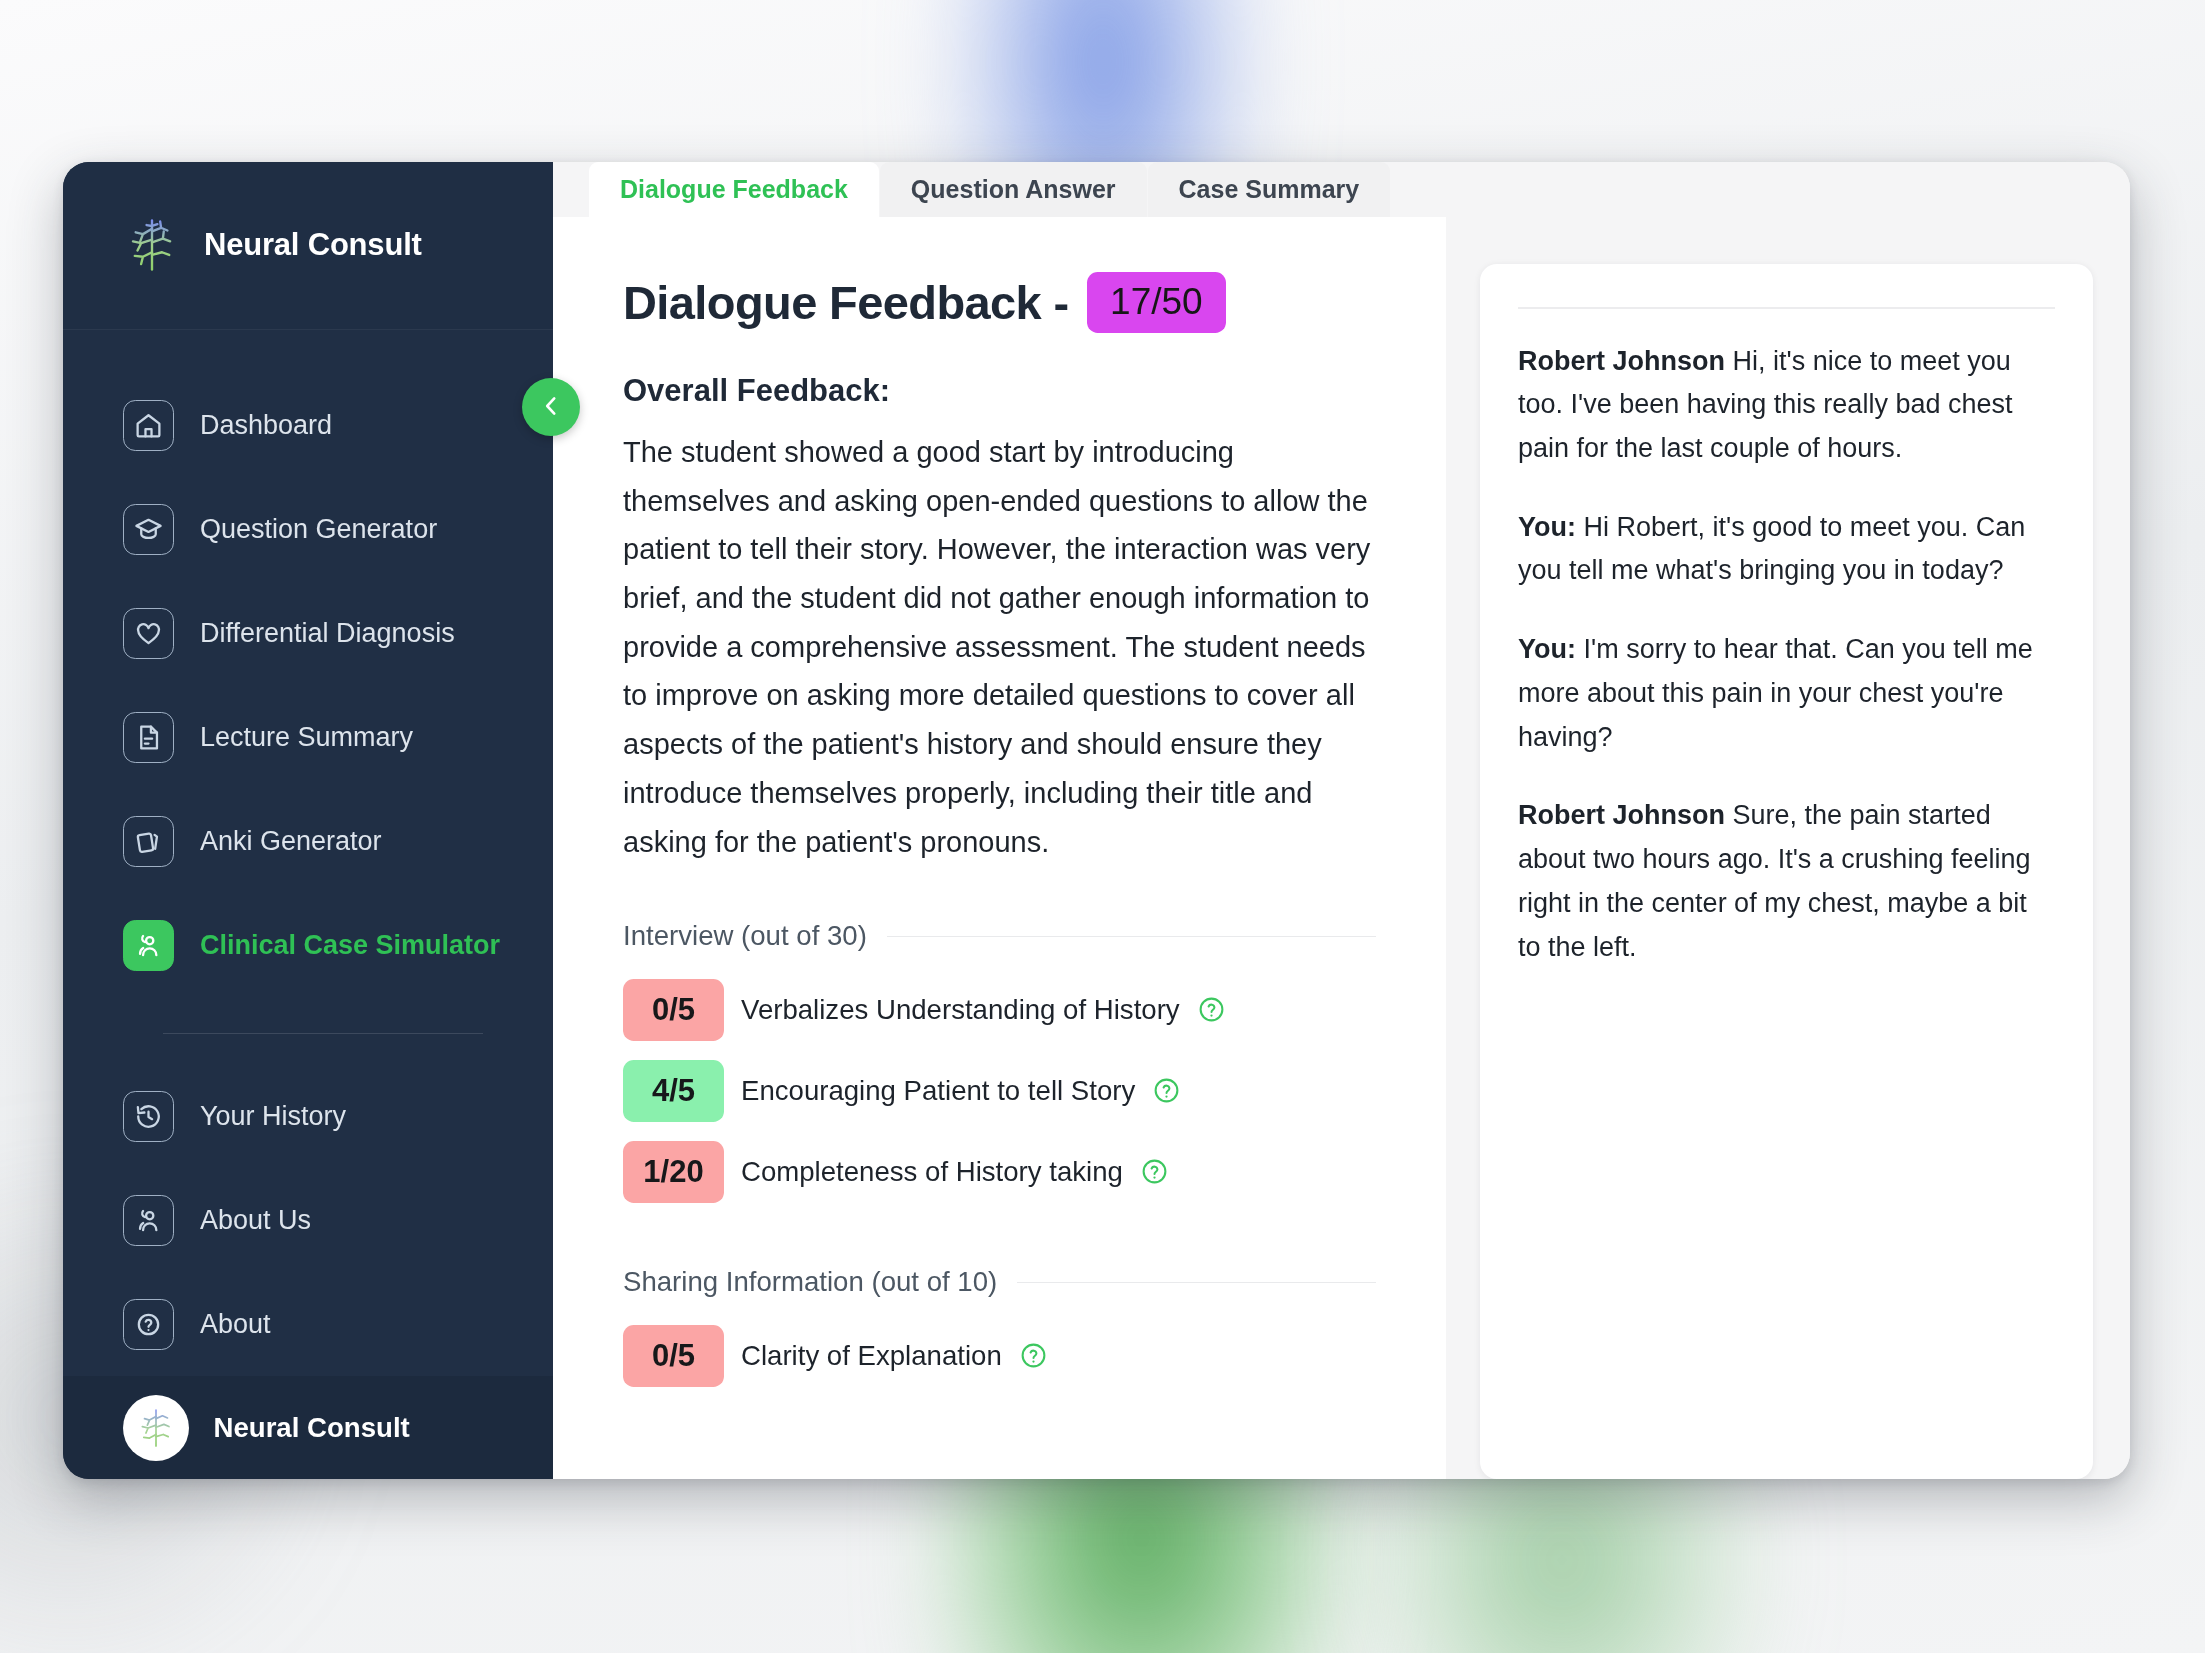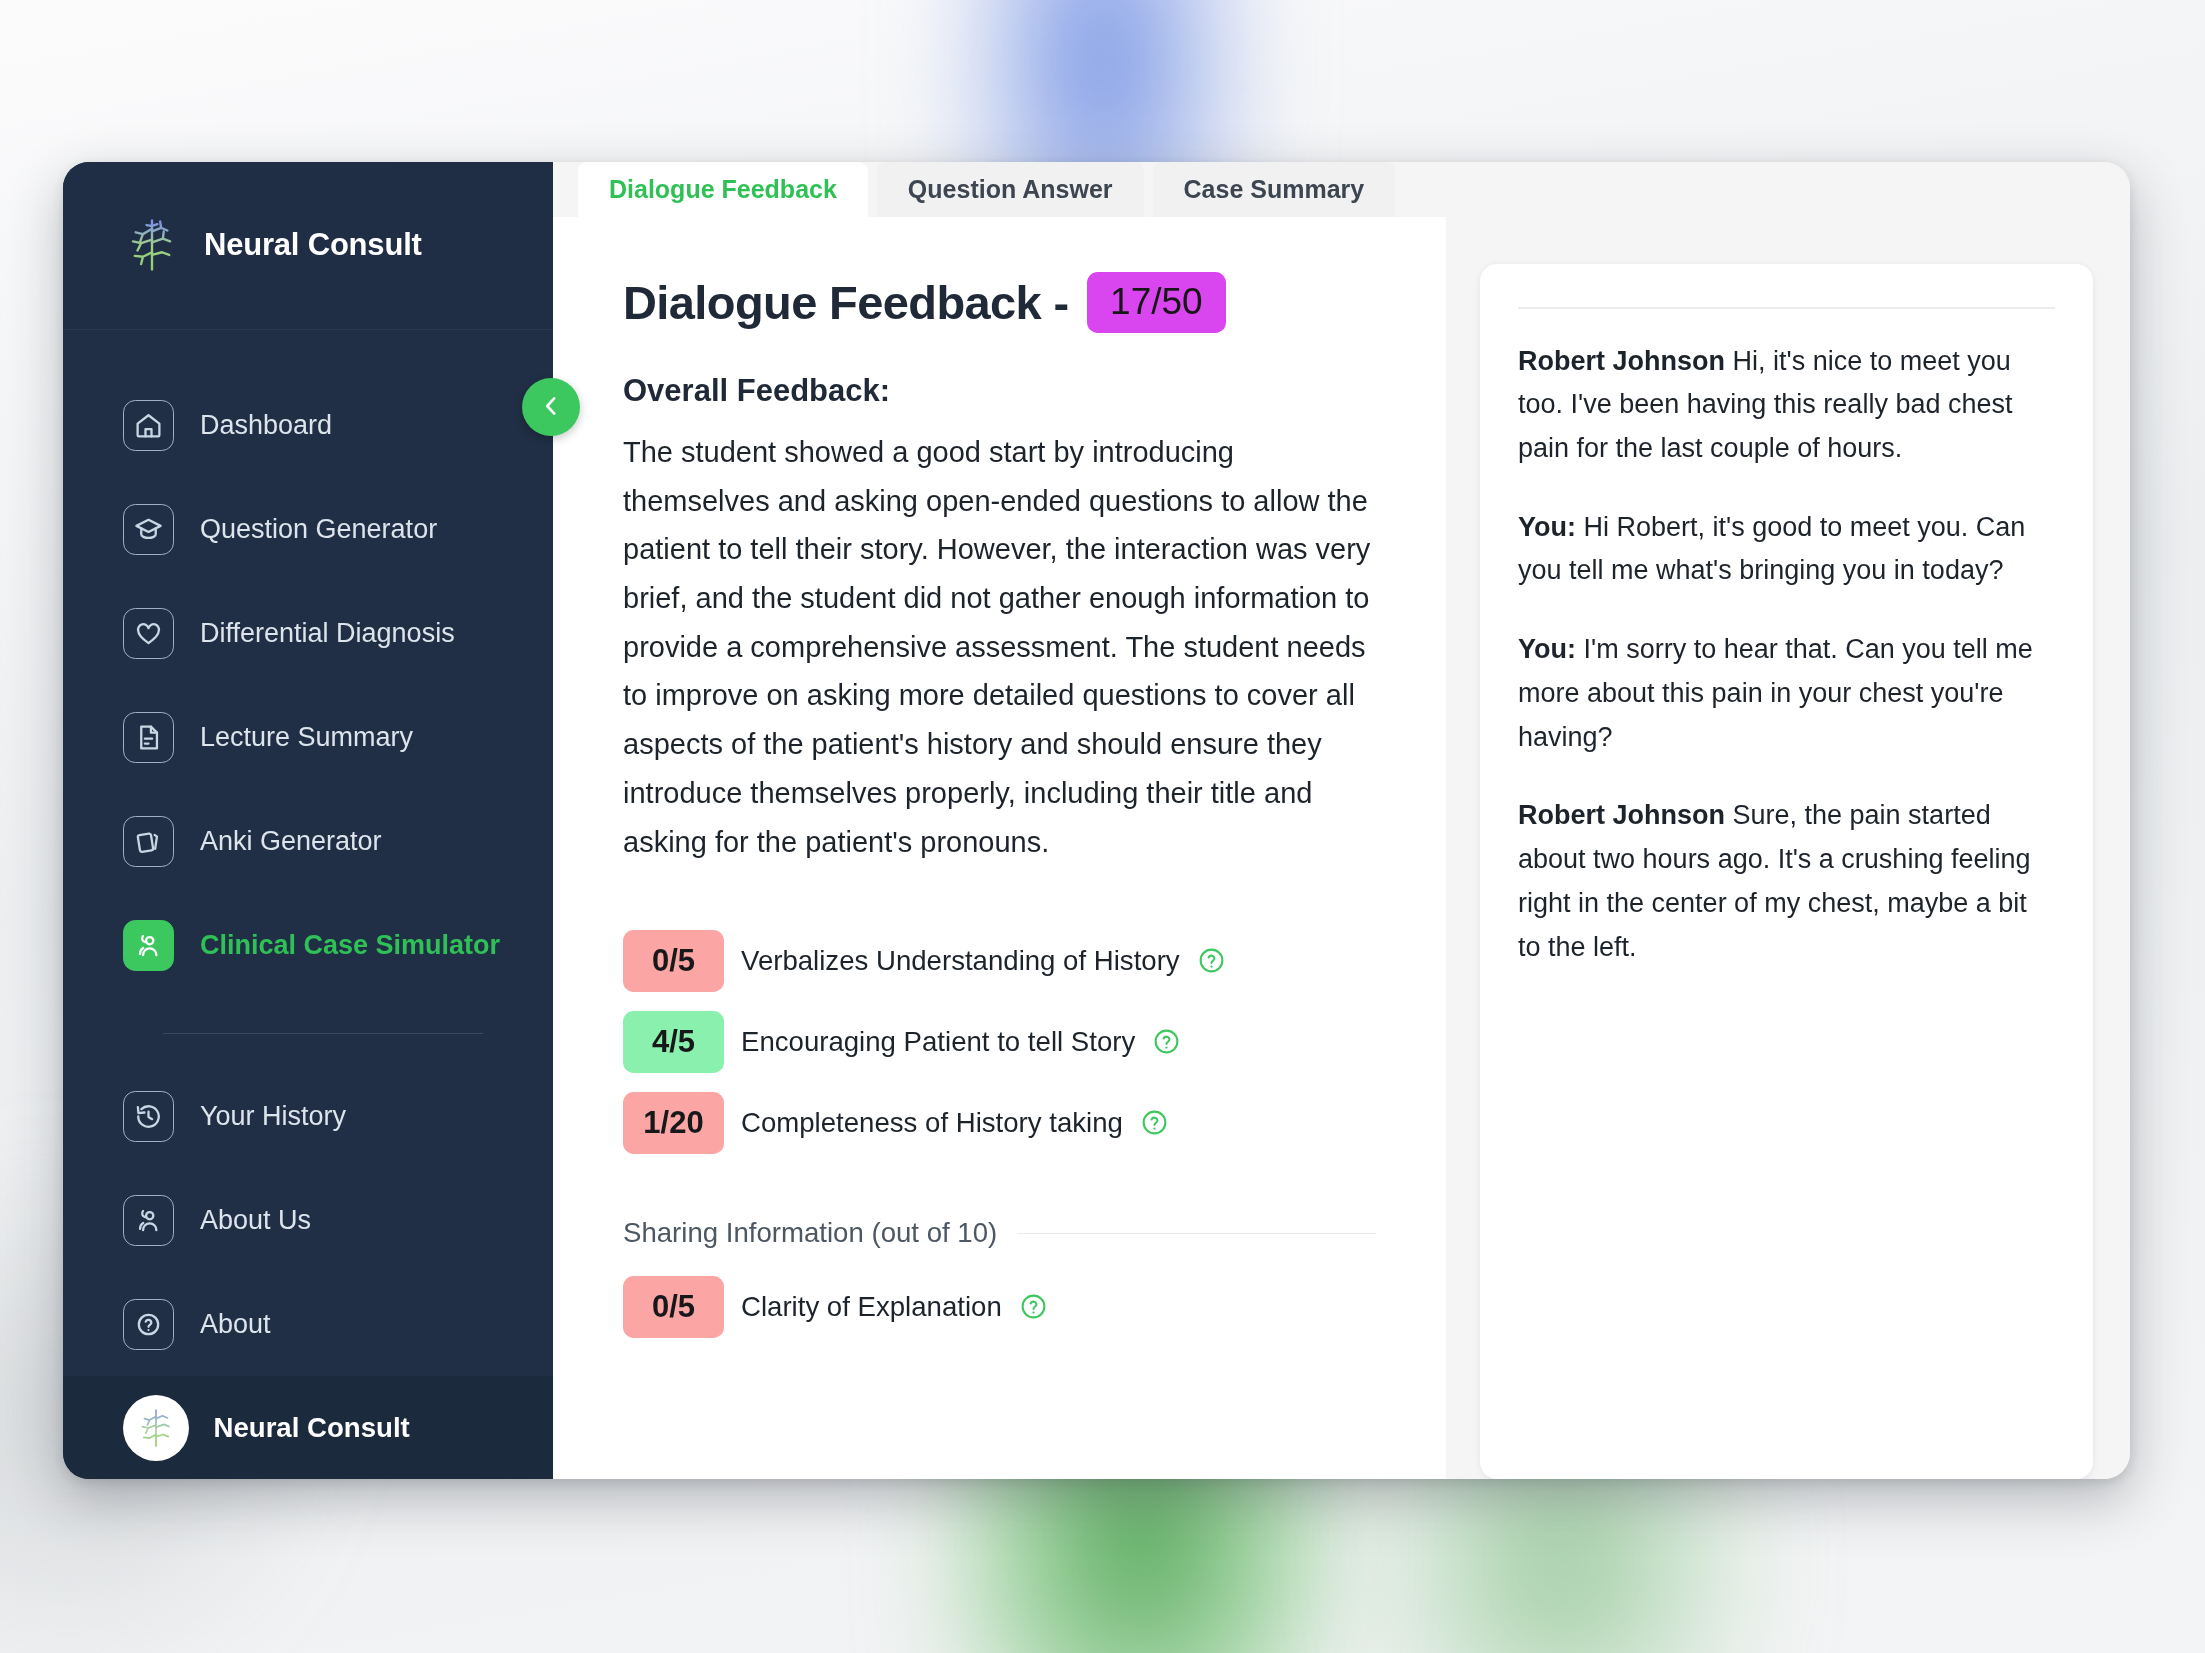--- a/index.html
+++ b/index.html
@@ -169,22 +169,22 @@
     flex: 1;
     display: flex;
     flex-direction: column;
     min-width: 0;
     background: #f5f5f6;
   }
 
   .tabbar {
     display: flex;
     align-items: flex-end;
-    gap: 9px;
-    padding: 0 0 0 25px;
+    gap: 1px;
+    padding: 0 0 0 36px;
     height: 55px;
     flex-shrink: 0;
   }
   .tab {
     padding: 0 31px;
     height: 55px;
     display: flex; align-items: center;
     font-size: 25px;
     font-weight: bold;
     color: #3d4550;
@@ -523,20 +523,24 @@
 
         <div class="title-row">
           <h1 class="page-title">Dialogue Feedback -</h1>
           <span class="score-badge">17/50</span>
         </div>
 
         <h2 class="section-heading">Overall Feedback:</h2>
         <p class="overall-text">The student showed a good start by introducing themselves and asking open-ended questions to allow the patient to tell their story. However, the interaction was very brief, and the student did not gather enough information to provide a comprehensive assessment. The student needs to improve on asking more detailed questions to cover all aspects of the patient's history and should ensure they introduce themselves properly, including their title and asking for the patient's pronouns.</p>
 
         <div class="group">
+          <div class="group-header">
+            <span class="group-title">Interview (out of 30)</span>
+            <span class="group-rule"></span>
+          </div>
 
           <div class="score-row">
             <span class="score-chip low">0/5</span>
             <span class="score-label">Verbalizes Understanding of History</span>
             <span class="help-icon">
               <svg viewBox="0 0 24 24" fill="none" stroke="#3cc75f" stroke-width="1.7" stroke-linecap="round" stroke-linejoin="round">
                 <circle cx="12" cy="12" r="9"></circle>
                 <path d="M9.6 9.5 a2.5 2.5 0 0 1 4.8 .9 c0 1.7-2.4 2-2.4 3.6"></path>
                 <circle cx="12" cy="17" r="0.95" fill="#3cc75f" stroke="none"></circle>
               </svg>

